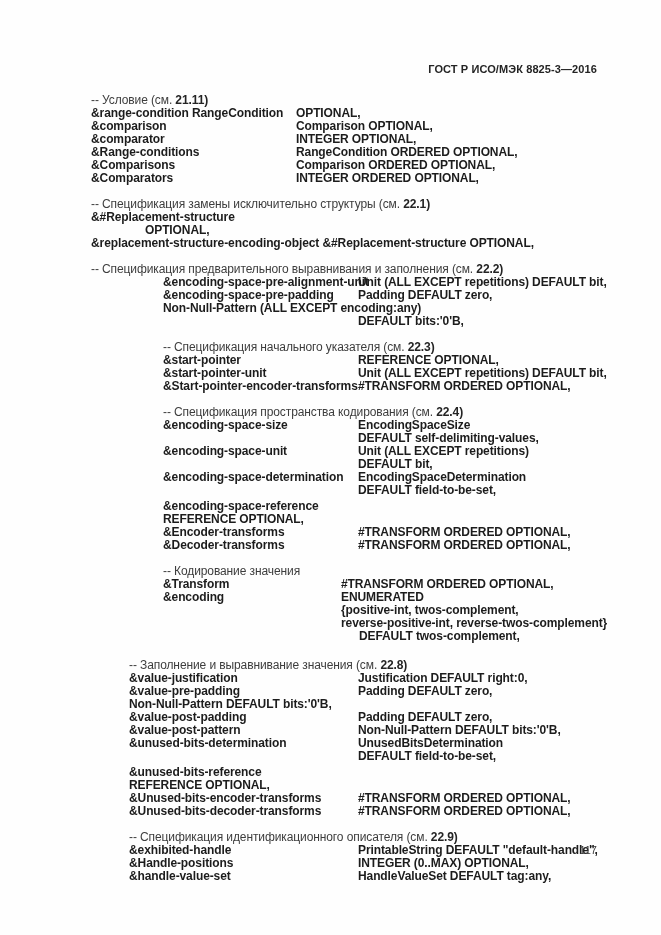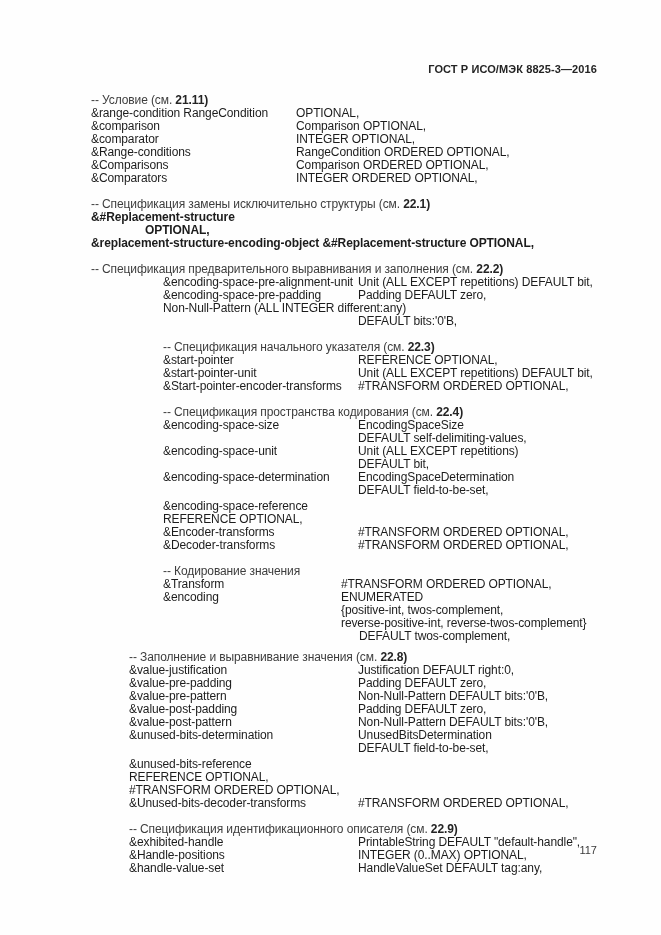--- a/index.html
+++ b/index.html
@@ -30,30 +30,30 @@
   .content {
     position: absolute;
     left: 91px;
     top: 94px;
     width: 530px;
     font-size: 12px;
     line-height: 13px;
     letter-spacing: -0.1px;
   }
   .section { margin: 0 0 13px 0; }
-  .section.tight { margin-bottom: 8px; }
+  .section.tight { margin-bottom: 16px; }
   .comment {
     font-weight: normal;
     color: #3d3d3d;
     white-space: pre;
   }
   .comment .cref { font-weight: bold; color: #242424; }
   .row {
     display: flex;
-    font-weight: normal;
+    font-weight: bold;
     white-space: pre;
   }
   .row .label { flex: none; }
   .freeline { font-weight: bold; white-space: pre; }
   
   .lw205 .label { width: 205px; }
   .lw195 .label { width: 195px; }
   .lw178 .label { width: 178px; }
   .lw229 .label { width: 229px; }
   
@@ -96,21 +96,21 @@
       <div class="freeline">&amp;#Replacement-structure</div>
       <div class="freeline ind54">OPTIONAL,</div>
       <div class="freeline">&amp;replacement-structure-encoding-object &amp;#Replacement-structure OPTIONAL,</div>
     </div>
 
     <div class="section">
       <div class="comment"><span class="ctext">-- Спецификация предварительного выравнивания и заполнения (см. </span><span class="cref">22.2)</span></div>
       <div class="rows lw195 ind72">
         <div class="row"><span class="label">&amp;encoding-space-pre-alignment-unit</span><span class="value">Unit (ALL EXCEPT repetitions) DEFAULT bit,</span></div>
         <div class="row"><span class="label">&amp;encoding-space-pre-padding</span><span class="value">Padding DEFAULT zero,</span></div>
-        <div class="row"><span class="value">Non-Null-Pattern (ALL INTEGER different:any)</span></div>
+        <div class="row"><span class="value">Non-Null-Pattern (ALL EXCEPT encoding:any)</span></div>
         <div class="row"><span class="label"></span><span class="value">DEFAULT bits:'0'B,</span></div>
       </div>
     </div>
 
     <div class="section ind72">
       <div class="comment"><span class="ctext">-- Спецификация начального указателя (см. </span><span class="cref">22.3)</span></div>
       <div class="rows lw195">
         <div class="row"><span class="label">&amp;start-pointer</span><span class="value">REFERENCE OPTIONAL,</span></div>
         <div class="row"><span class="label">&amp;start-pointer-unit</span><span class="value">Unit (ALL EXCEPT repetitions) DEFAULT bit,</span></div>
         <div class="row"><span class="label">&amp;Start-pointer-encoder-transforms</span><span class="value">#TRANSFORM ORDERED OPTIONAL,</span></div>
@@ -141,27 +141,27 @@
         <div class="row"><span class="label"></span><span class="value">reverse-positive-int, reverse-twos-complement}</span></div>
         <div class="row"><span class="label"></span><span class="value vind18">DEFAULT twos-complement,</span></div>
       </div>
     </div>
 
     <div class="section ind38">
       <div class="comment"><span class="ctext">-- Заполнение и выравнивание значения (см. </span><span class="cref">22.8)</span></div>
       <div class="rows lw229">
         <div class="row"><span class="label">&amp;value-justification</span><span class="value">Justification DEFAULT right:0,</span></div>
         <div class="row"><span class="label">&amp;value-pre-padding</span><span class="value">Padding DEFAULT zero,</span></div>
-        <div class="row"><span class="label">&amp;value-pre-pattern</span><span class="value">Non-Null-Pattern DEFAULT bits:'0'B,</span></div>
+        <div class="row"><span class="value">Non-Null-Pattern DEFAULT bits:'0'B,</span></div>
         <div class="row"><span class="label">&amp;value-post-padding</span><span class="value">Padding DEFAULT zero,</span></div>
         <div class="row"><span class="label">&amp;value-post-pattern</span><span class="value">Non-Null-Pattern DEFAULT bits:'0'B,</span></div>
         <div class="row"><span class="label">&amp;unused-bits-determination</span><span class="value">UnusedBitsDetermination</span></div>
         <div class="row"><span class="label"></span><span class="value">DEFAULT field-to-be-set,</span></div>
         <div class="row gap3"><span class="label">&amp;unused-bits-reference</span><span class="value">REFERENCE OPTIONAL,</span></div>
-        <div class="row"><span class="value">#TRANSFORM ORDERED OPTIONAL,</span></div>
+        <div class="row"><span class="label">&amp;Unused-bits-encoder-transforms</span><span class="value">#TRANSFORM ORDERED OPTIONAL,</span></div>
         <div class="row"><span class="label">&amp;Unused-bits-decoder-transforms</span><span class="value">#TRANSFORM ORDERED OPTIONAL,</span></div>
       </div>
     </div>
 
     <div class="section ind38">
       <div class="comment"><span class="ctext">-- Спецификация идентификационного описателя (см. </span><span class="cref">22.9)</span></div>
       <div class="rows lw229">
         <div class="row"><span class="label">&amp;exhibited-handle</span><span class="value">PrintableString DEFAULT "default-handle",</span></div>
         <div class="row"><span class="label">&amp;Handle-positions</span><span class="value">INTEGER (0..MAX) OPTIONAL,</span></div>
         <div class="row"><span class="label">&amp;handle-value-set</span><span class="value">HandleValueSet DEFAULT tag:any,</span></div>

